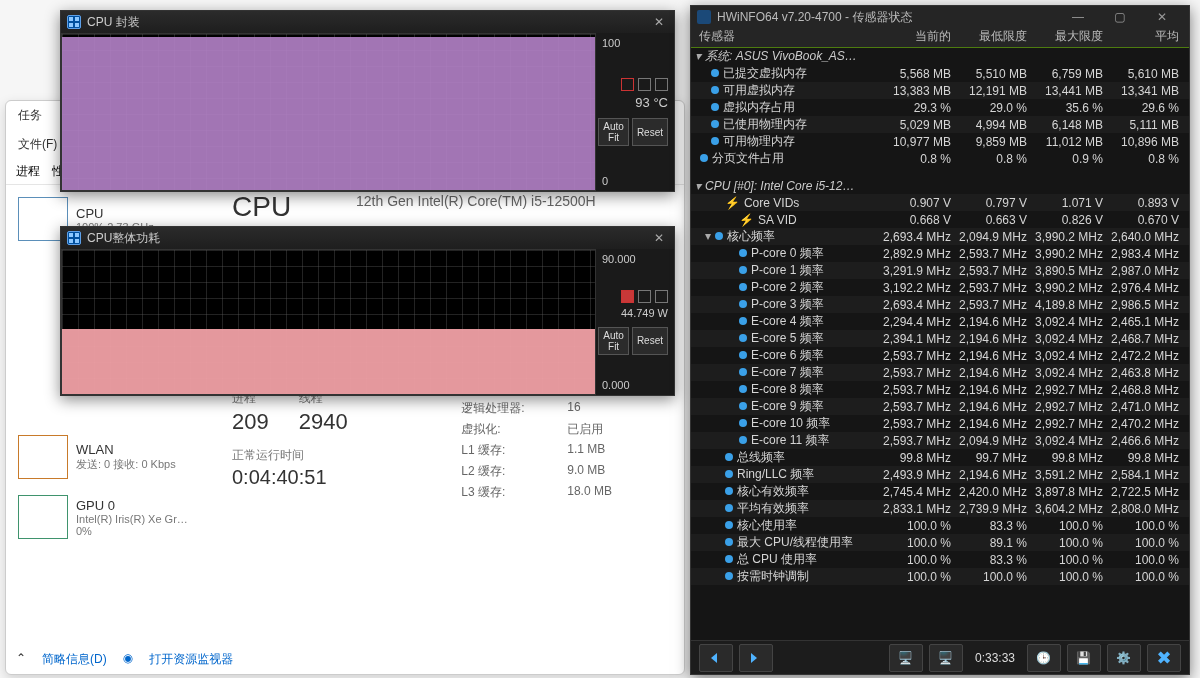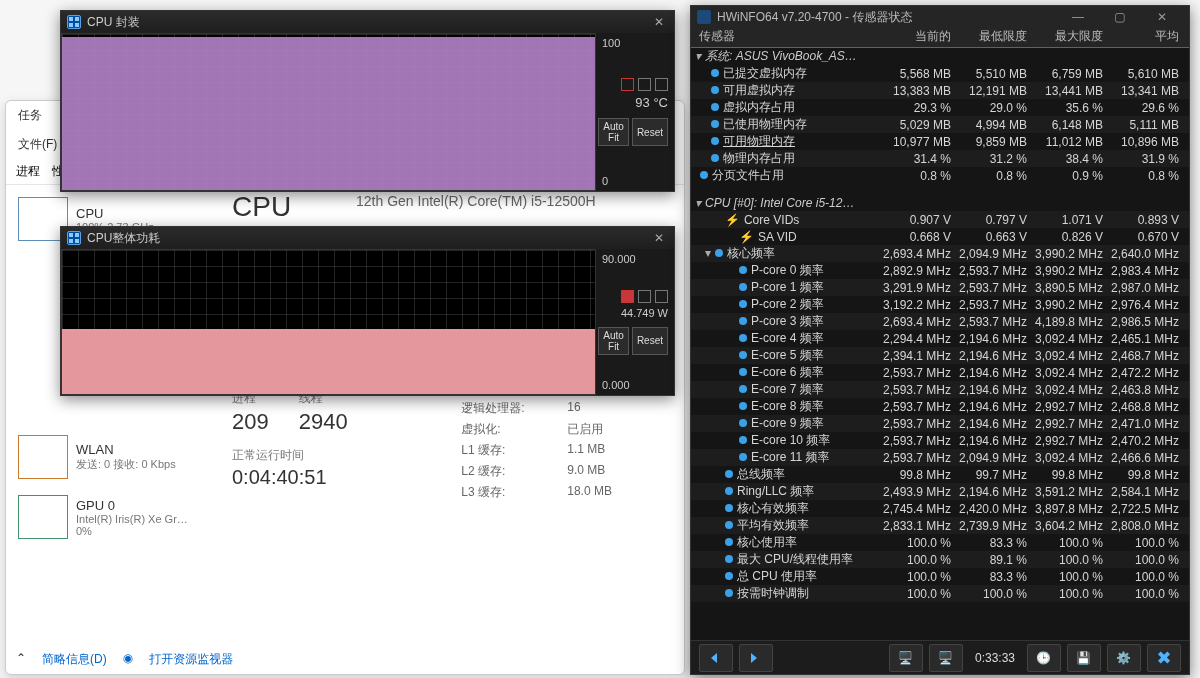--- a/index.html
+++ b/index.html
@@ -306,32 +306,25 @@
         <div class="c">29.6 %</div>
       </div>
       <div class="row alt">
         <div class="c1" style=""><span class="dot"></span><span>已使用物理内存</span></div>
         <div class="c">5,029 MB</div>
         <div class="c">4,994 MB</div>
         <div class="c">6,148 MB</div>
         <div class="c">5,111 MB</div>
       </div>
       <div class="row">
-        <div class="c1" style="padding-left: 20px; text-decoration: underline;"><span class="dot"></span><span>可用物理内存</span></div>
+        <div class="c1" style="padding-left: 20px;"><span class="dot"></span><span>可用物理内存</span></div>
         <div class="c">10,977 MB</div>
         <div class="c">9,859 MB</div>
         <div class="c">11,012 MB</div>
         <div class="c">10,896 MB</div>
-      </div>
-      <div class="row alt">
-        <div class="c1" style="padding-left: 20px;"><span class="dot"></span><span>物理内存占用</span></div>
-        <div class="c">31.4 %</div>
-        <div class="c">31.2 %</div>
-        <div class="c">38.4 %</div>
-        <div class="c">31.9 %</div>
       </div>
       <div class="row">
         <div class="c1" style="padding-left: 9px;"><span class="dot"></span><span>分页文件占用</span></div>
         <div class="c">0.8 %</div>
         <div class="c">0.8 %</div>
         <div class="c">0.9 %</div>
         <div class="c">0.8 %</div>
       </div>
       <div style="height: 10px;"></div>
       <div class="row head">

